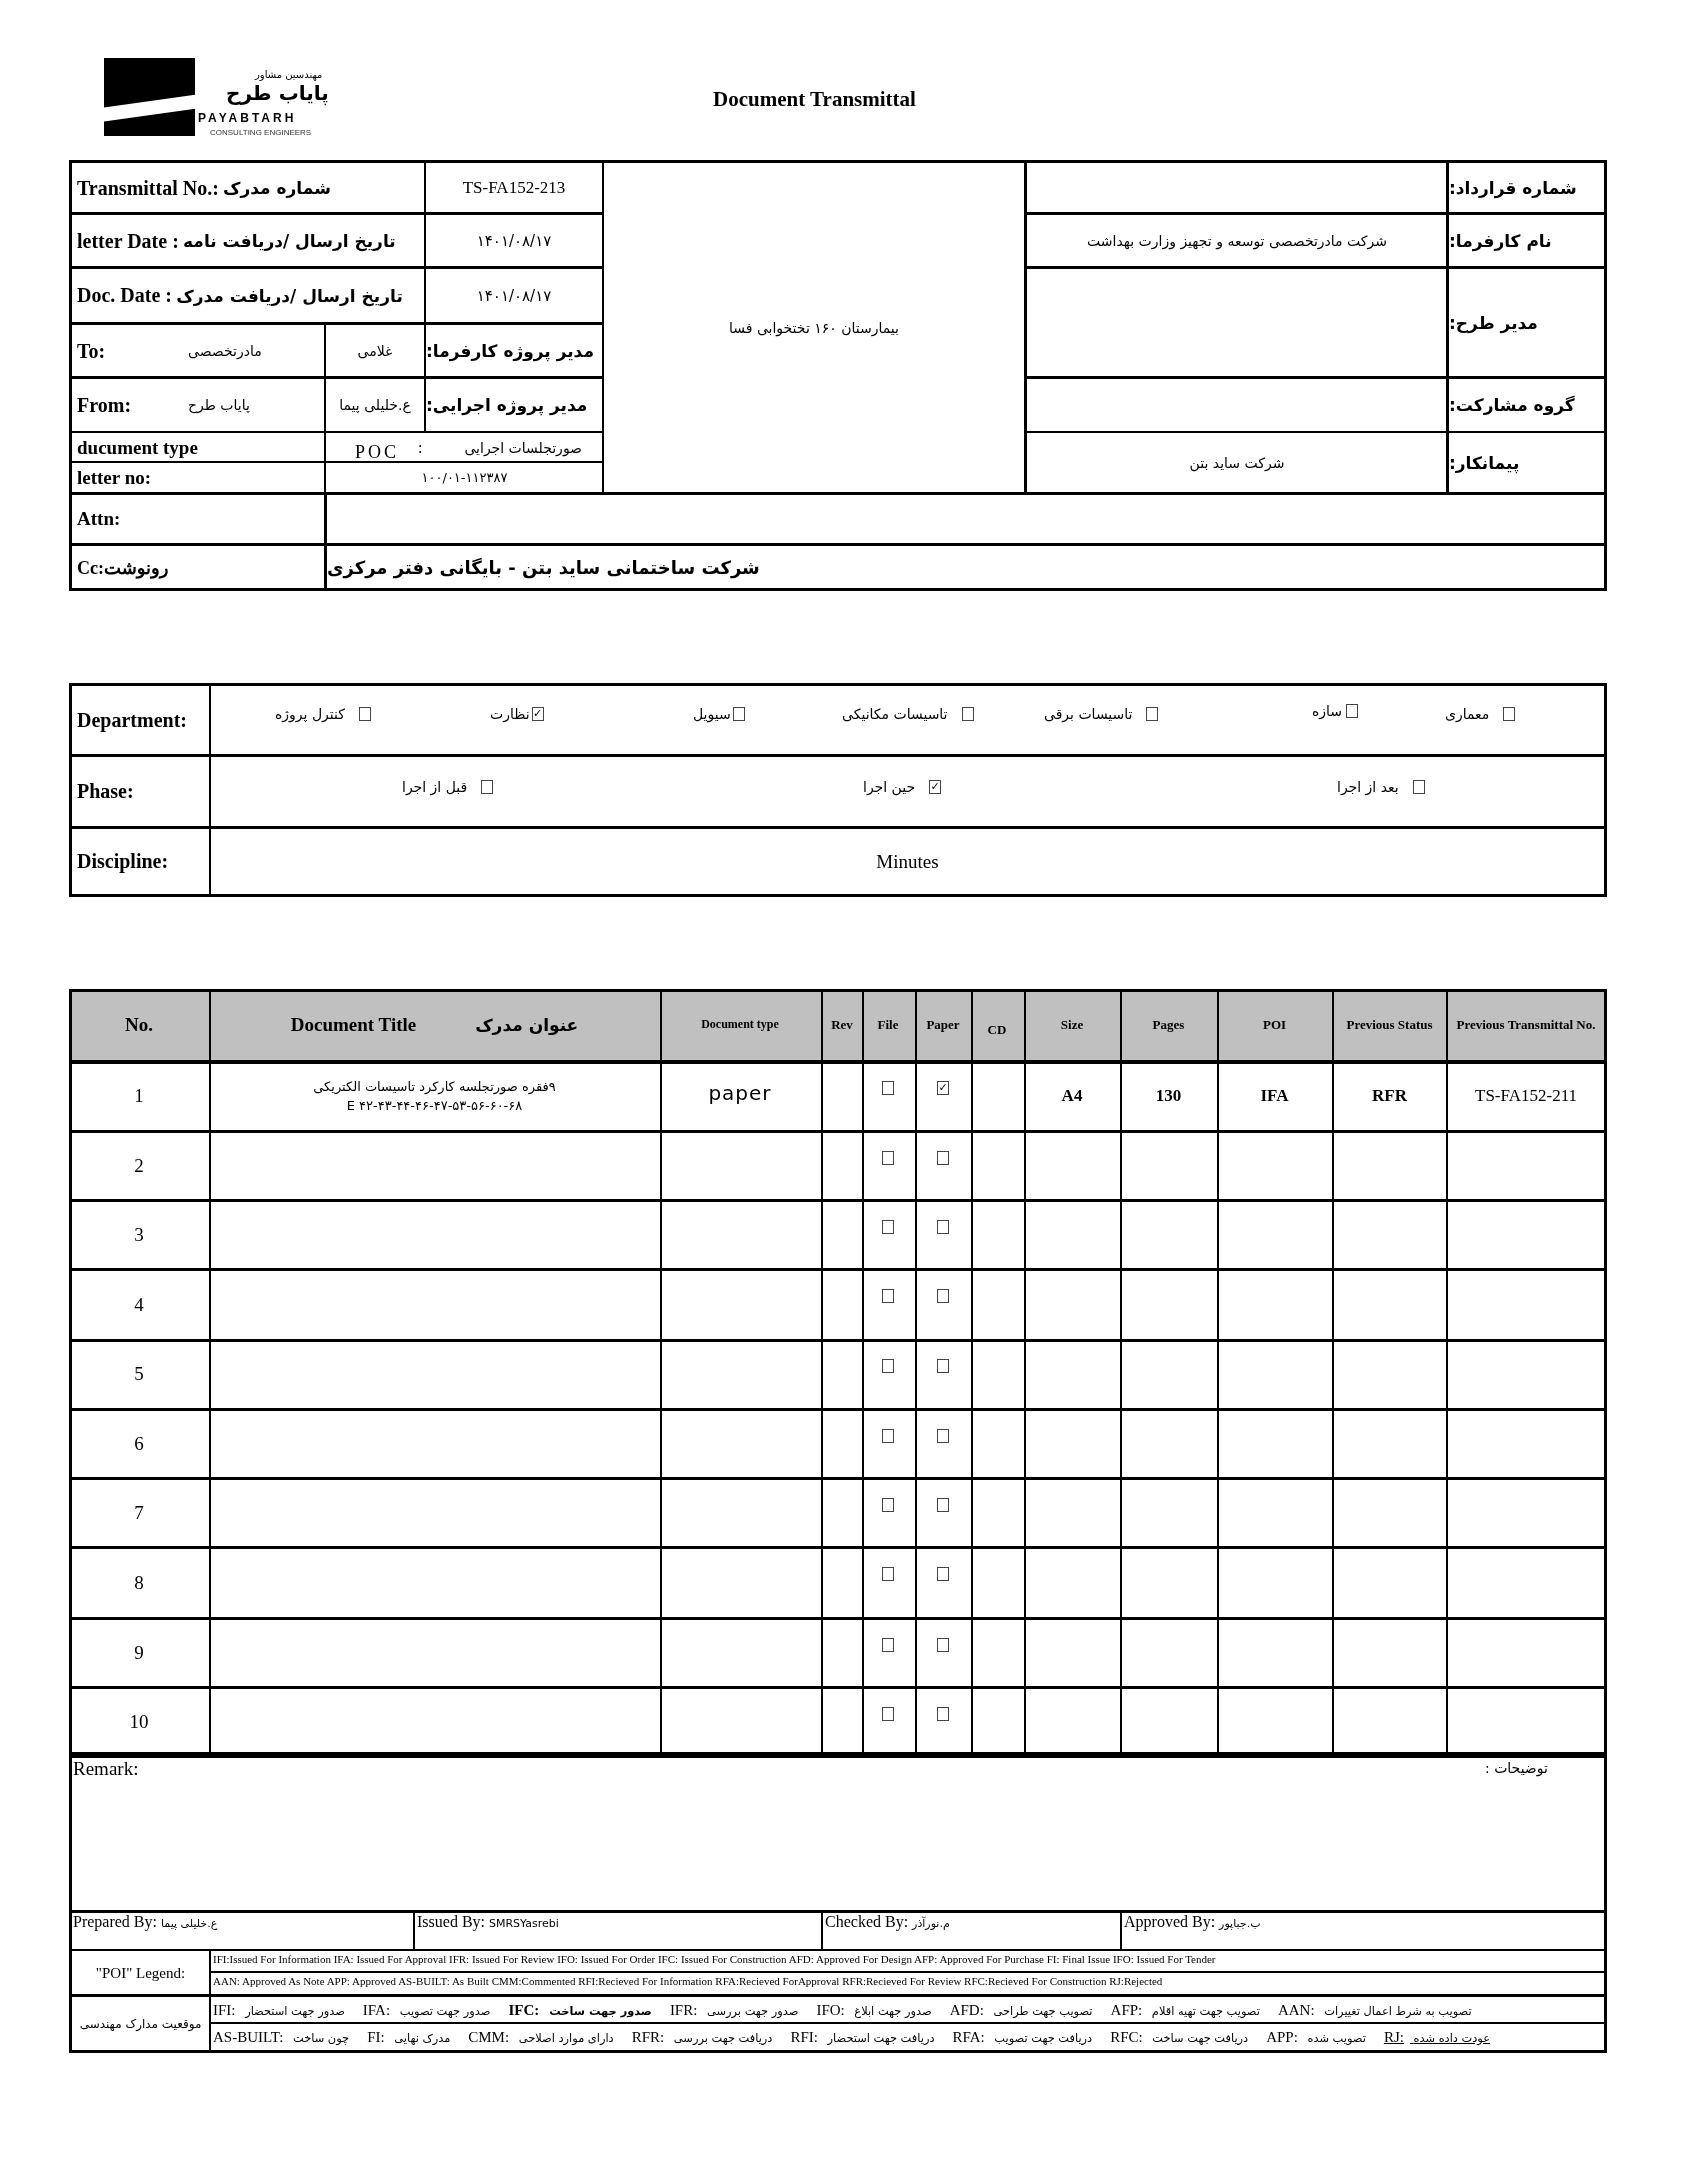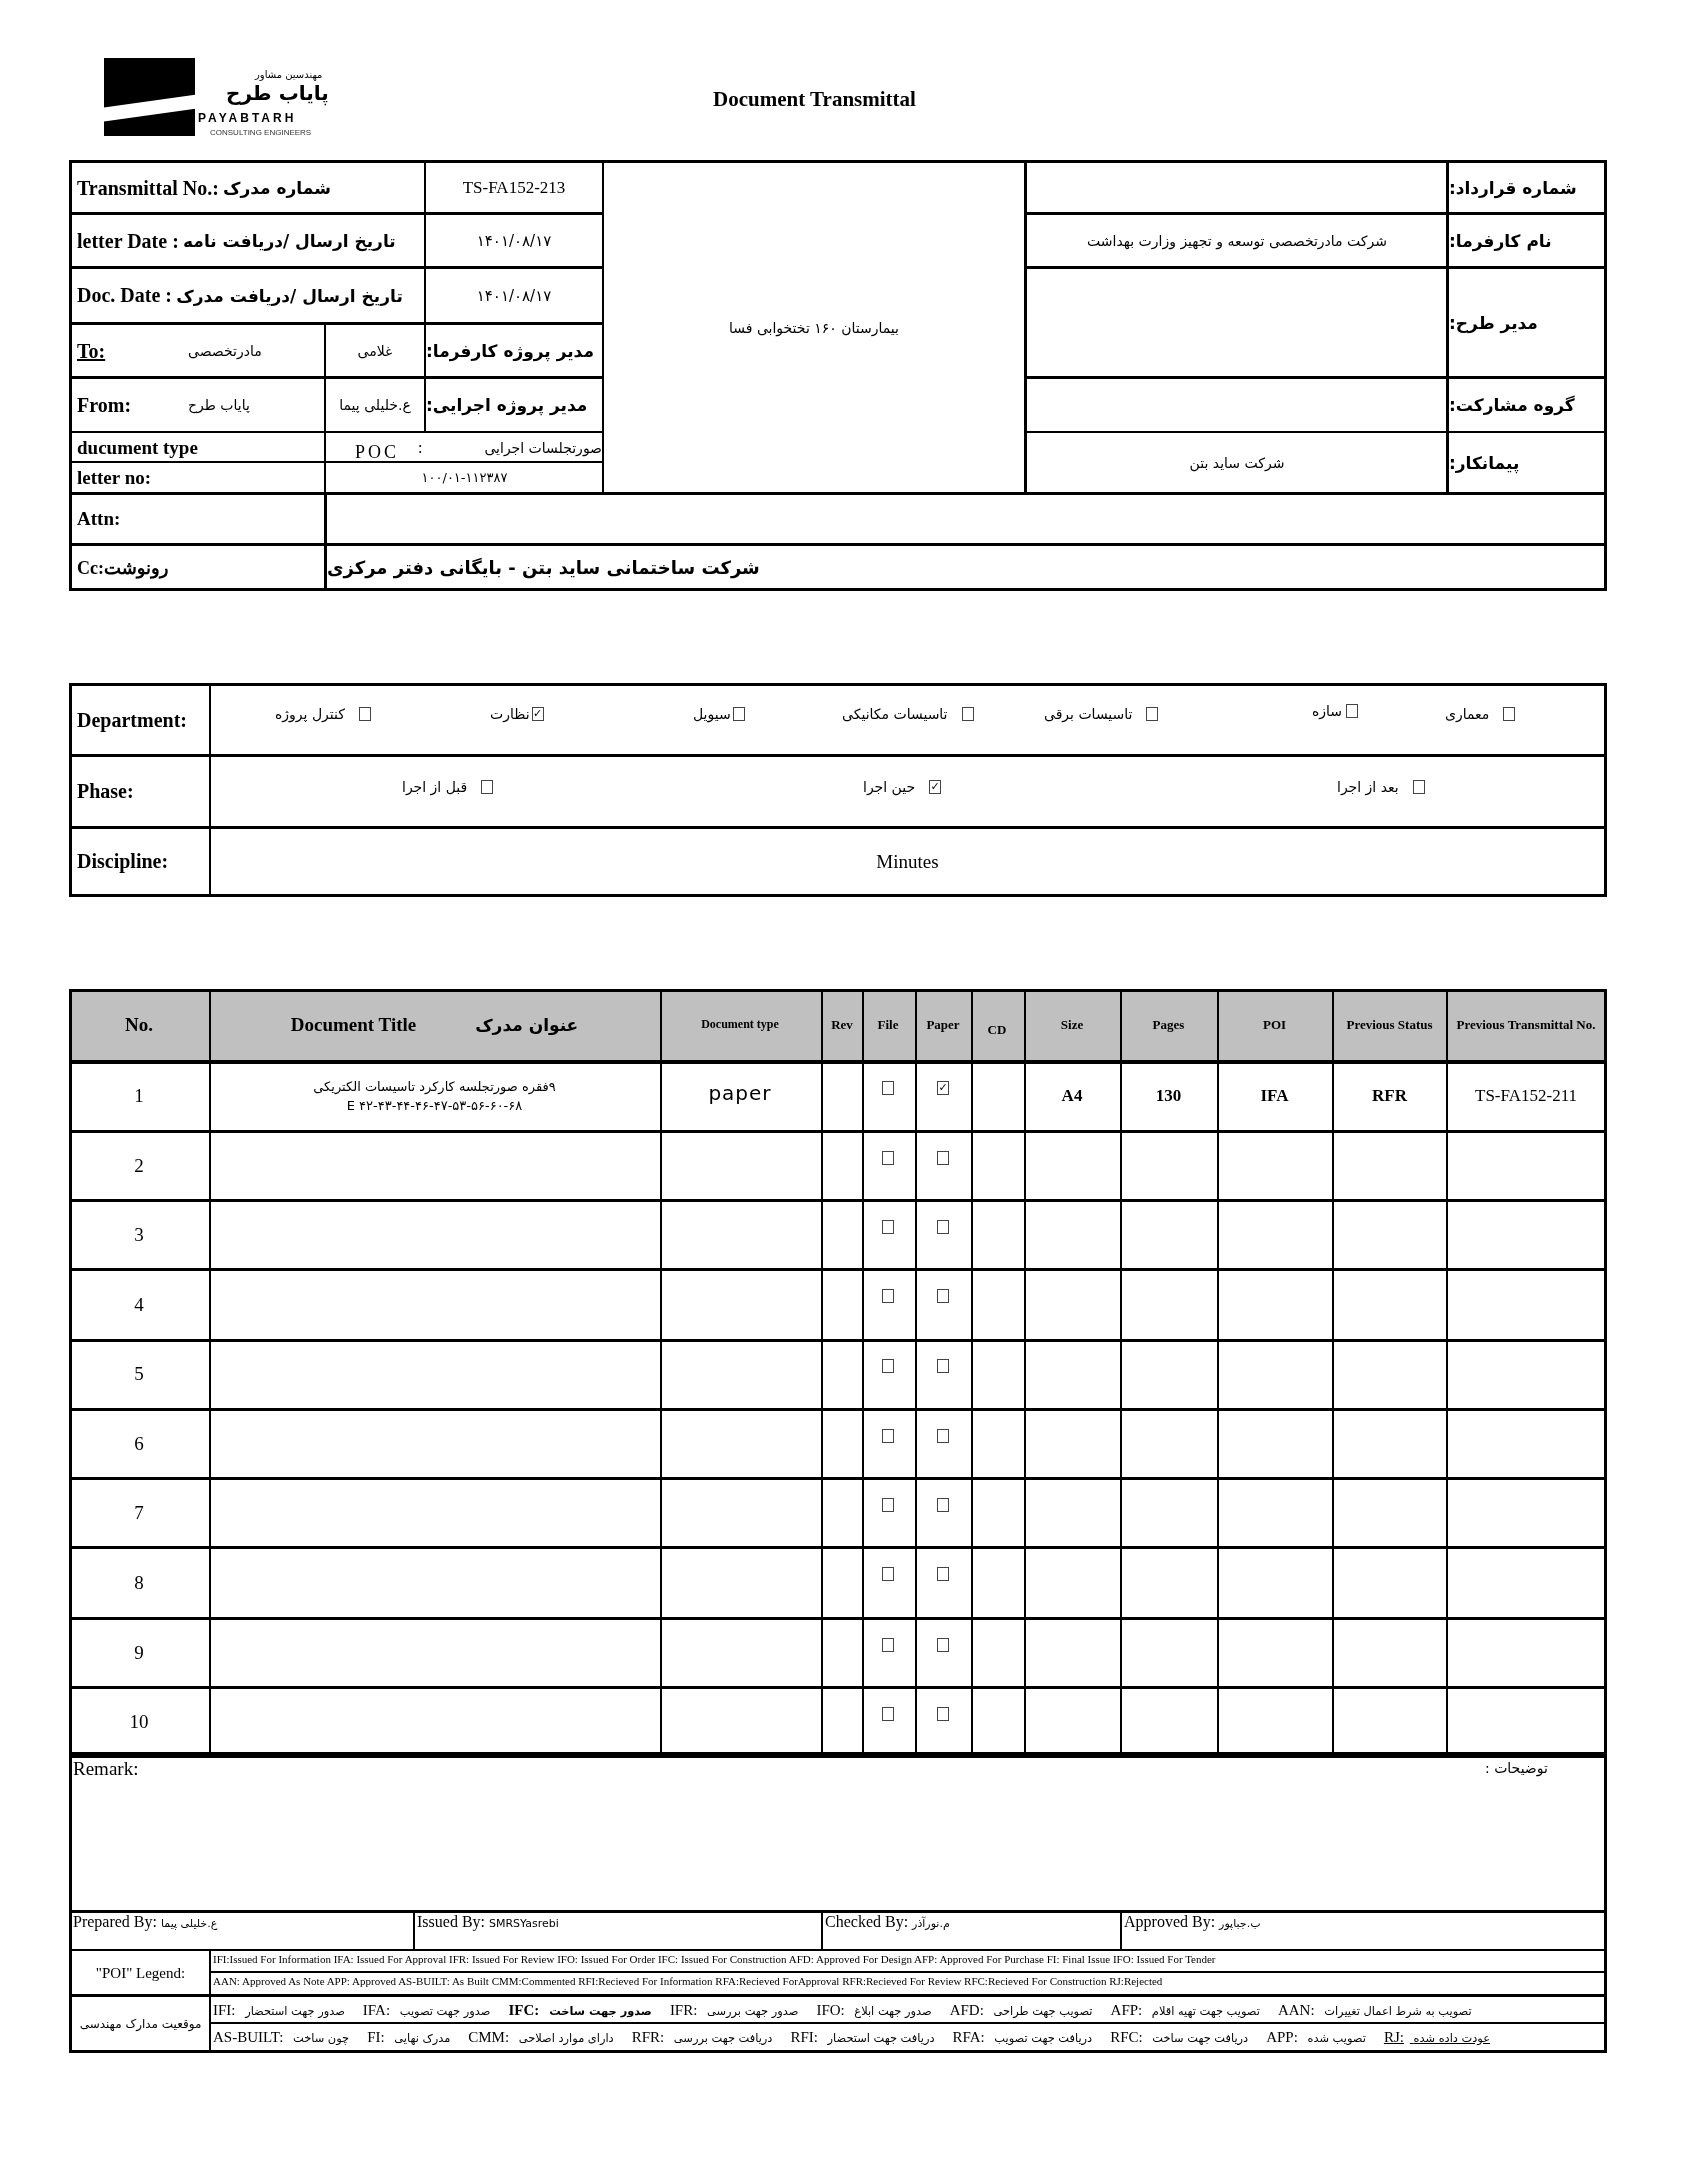--- a/index.html
+++ b/index.html
@@ -87,35 +87,35 @@
     <span class="lbl-fa fa">تاریخ ارسال /دریافت نامه</span>
   </div>
   <div class="cell c fa" style="left:426px;top:215px;width:176px;height:52px;font-size:15px;">۱۴۰۱/۰۸/۱۷</div>
 
   <div class="cell l" style="left:72px;top:269px;width:351px;height:53px;">
     <span class="lbl-en">Doc. Date :</span>&nbsp;
     <span class="lbl-fa fa">تاریخ ارسال /دریافت مدرک</span>
   </div>
   <div class="cell c fa" style="left:426px;top:269px;width:176px;height:53px;font-size:15px;">۱۴۰۱/۰۸/۱۷</div>
 
-  <div class="cell l lbl-en" style="left:72px;top:325px;width:119px;height:52px;text-decoration:underline;">To:</div>
+  <div class="cell l lbl-en" style="left:72px;top:325px;width:119px;height:52px;">To:</div>
   <div class="cell r fa" style="left:188px;top:325px;width:136px;height:52px;font-size:14px;">مادرتخصصی</div>
   <div class="cell c fa" style="left:326px;top:325px;width:98px;height:52px;font-size:14px;">غلامی</div>
   <div class="cell r fa lbl-fa" style="left:426px;top:325px;width:176px;height:52px;">مدیر پروژه کارفرما:</div>
 
   <div class="cell l lbl-en" style="left:72px;top:379px;width:119px;height:52px;">From:</div>
   <div class="cell r fa" style="left:188px;top:379px;width:136px;height:52px;font-size:14px;">پایاب طرح</div>
   <div class="cell c fa" style="left:326px;top:379px;width:98px;height:52px;font-size:14px;">ع.خلیلی پیما</div>
   <div class="cell r fa lbl-fa" style="left:426px;top:379px;width:176px;height:52px;">مدیر پروژه اجرایی:</div>
 
   <div class="cell l bold" style="left:72px;top:433px;width:251px;height:29px;font-size:19px;">ducument type</div>
   <div class="cell" style="left:327px;top:433px;width:275px;height:29px;padding:0 4px;">
     <span style="position:absolute;left:28px;font-size:18px;letter-spacing:3px;margin-top:10px;">POC</span>
     <span style="position:absolute;left:91px;font-size:16px;">:</span>
-    <span class="fa" style="position:absolute;right:0;font-size:14px;">صورتجلسات اجرایی</span>
+    <span class="fa" style="position:absolute;right:20px;font-size:14px;">صورتجلسات اجرایی</span>
   </div>
 
   <div class="cell l bold" style="left:72px;top:463px;width:251px;height:29px;font-size:19px;">letter no:</div>
   <div class="cell c fa" style="left:327px;top:463px;width:275px;height:29px;font-size:13px;">۱۰۰/۰۱-۱۱۲۳۸۷</div>
 
   <div class="cell c fa" style="left:604px;top:163px;width:420px;height:329px;font-size:14px;">بیمارستان ۱۶۰ تختخوابی فسا</div>
 
   <div class="cell c fa" style="left:1027px;top:163px;width:420px;height:50px;font-size:14px;"></div>
   <div class="cell r fa lbl-fa" style="left:1449px;top:163px;width:154px;height:50px;padding-right:2px;">شماره قرارداد:</div>
 

